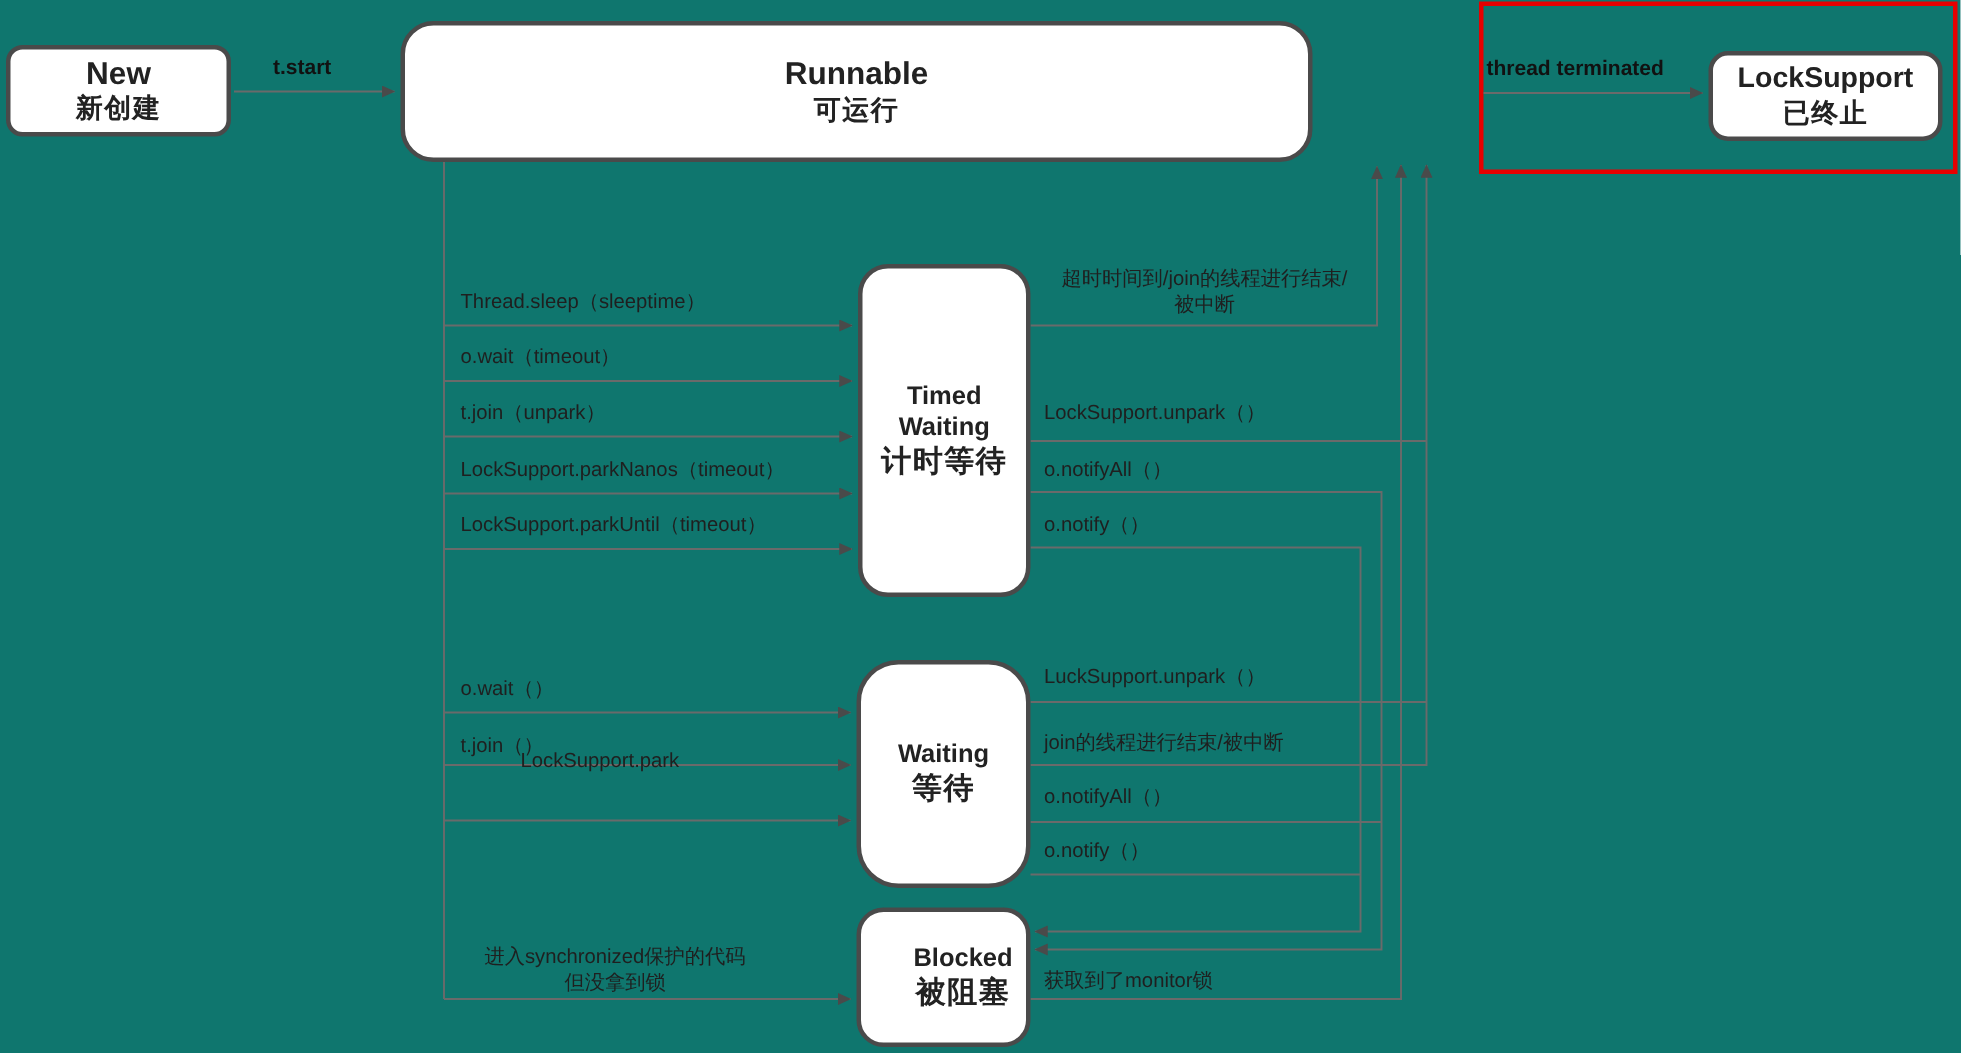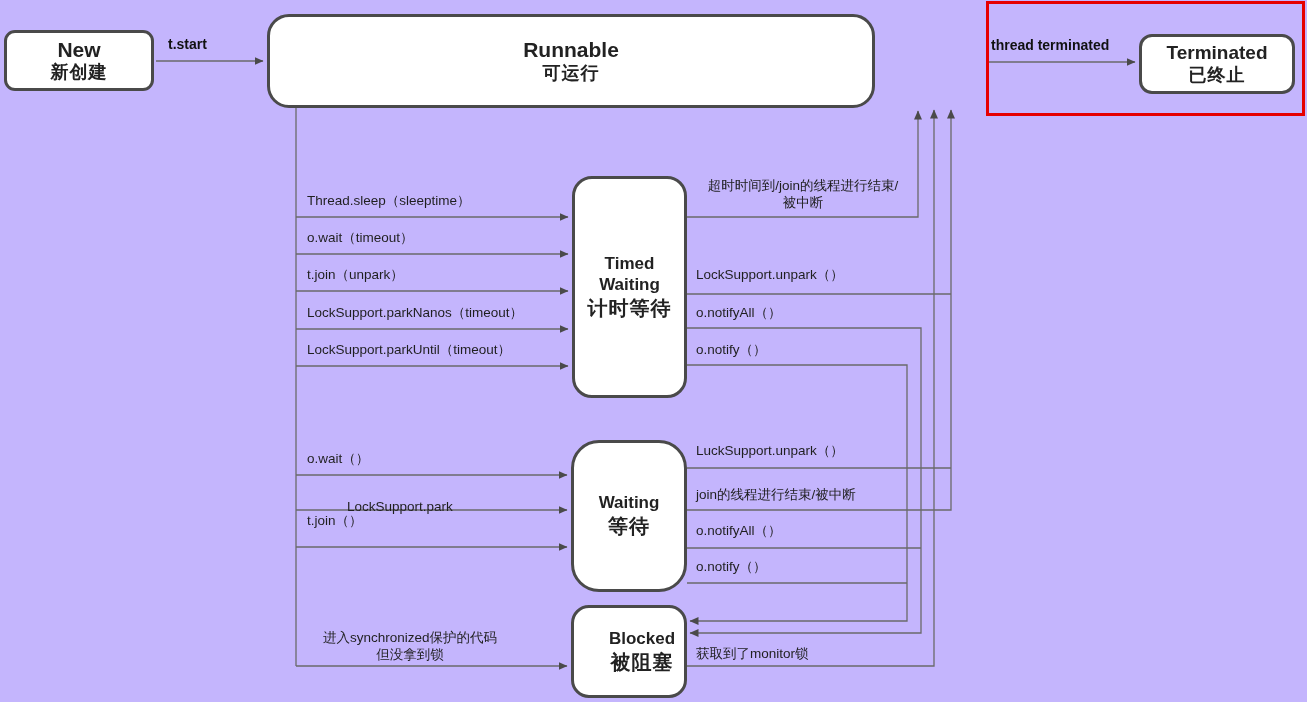--- a/index.html
+++ b/index.html
@@ -1,19 +1,19 @@
 <!DOCTYPE html>
 <html><head>
 <meta charset="utf-8">
 <style>
   html,body{margin:0;padding:0;background:#ffffff;}
   #canvas{
     position:relative;
     width:1307px;height:702px;
-    background:#c4b5fd;
+    background:#0f766e;
     font-family:"Liberation Sans","DejaVu Sans",sans-serif;
     overflow:hidden;
   }
   #wires{position:absolute;left:0;top:0;z-index:1;}
   .box{
     position:absolute;
     box-sizing:border-box;
     background:#ffffff;
     border:3px solid #4a4a4a;
     display:flex;flex-direction:column;
@@ -103,59 +103,59 @@
     <div class="t1">New</div>
     <div class="t2">新创建</div>
   </div>
 
   <div class="box" style="left:267px;top:14px;width:608px;height:94px;border-radius:22px;">
     <div class="t1">Runnable</div>
     <div class="t2">可运行</div>
   </div>
 
   <div class="box" style="left:1139px;top:34px;width:156px;height:60px;border-radius:13px;">
-    <div class="t1" style="font-size:19px;">Terminated</div>
+    <div class="t1" style="font-size:19px;">LockSupport</div>
     <div class="t2">已终止</div>
   </div>
 
   <div class="box small" style="left:572px;top:176px;width:115px;height:222px;border-radius:20px;">
     <div class="t1">Timed</div>
     <div class="t1">Waiting</div>
     <div class="t2">计时等待</div>
   </div>
 
   <div class="box small" style="left:571px;top:440px;width:116px;height:152px;border-radius:28px;">
     <div class="t1">Waiting</div>
     <div class="t2">等待</div>
   </div>
 
   <div class="box small" style="left:571px;top:605px;width:116px;height:93px;border-radius:18px;padding-left:26px;">
     <div class="t1">Blocked</div>
     <div class="t2">被阻塞</div>
   </div>
 
-  <div class="lbl bold" style="left:168px;top:36px;">t.start</div>
+  <div class="lbl bold" style="left:182px;top:36px;">t.start</div>
   <div class="lbl bold" style="left:991px;top:37px;">thread terminated</div>
 
   <div class="lbl" style="left:307px;top:192px;">Thread.sleep（sleeptime）</div>
   <div class="lbl" style="left:307px;top:229px;">o.wait（timeout）</div>
   <div class="lbl" style="left:307px;top:266px;">t.join（unpark）</div>
   <div class="lbl" style="left:307px;top:304px;">LockSupport.parkNanos（timeout）</div>
   <div class="lbl" style="left:307px;top:341px;">LockSupport.parkUntil（timeout）</div>
 
   <div class="lbl center" style="left:690px;top:177px;width:226px;">
     <span>超时时间到/join的线程进行结束/</span><br>
     <span>被中断</span>
   </div>
   <div class="lbl" style="left:696px;top:266px;">LockSupport.unpark（）</div>
   <div class="lbl" style="left:696px;top:304px;">o.notifyAll（）</div>
   <div class="lbl" style="left:696px;top:341px;">o.notify（）</div>
 
   <div class="lbl" style="left:307px;top:450px;">o.wait（）</div>
-  <div class="lbl" style="left:307px;top:488px;margin-top:24px;">t.join（）</div>
+  <div class="lbl" style="left:307px;top:488px;">t.join（）</div>
   <div class="lbl" style="left:307px;top:498px;margin-left:40px;">LockSupport.park</div>
 
   <div class="lbl" style="left:696px;top:442px;">LuckSupport.unpark（）</div>
   <div class="lbl" style="left:696px;top:486px;">join的线程进行结束/被中断</div>
   <div class="lbl" style="left:696px;top:522px;">o.notifyAll（）</div>
   <div class="lbl" style="left:696px;top:558px;">o.notify（）</div>
 
   <div class="lbl center" style="left:305px;top:629px;width:210px;">
     <span>进入synchronized保护的代码</span><br>
     <span>但没拿到锁</span>

